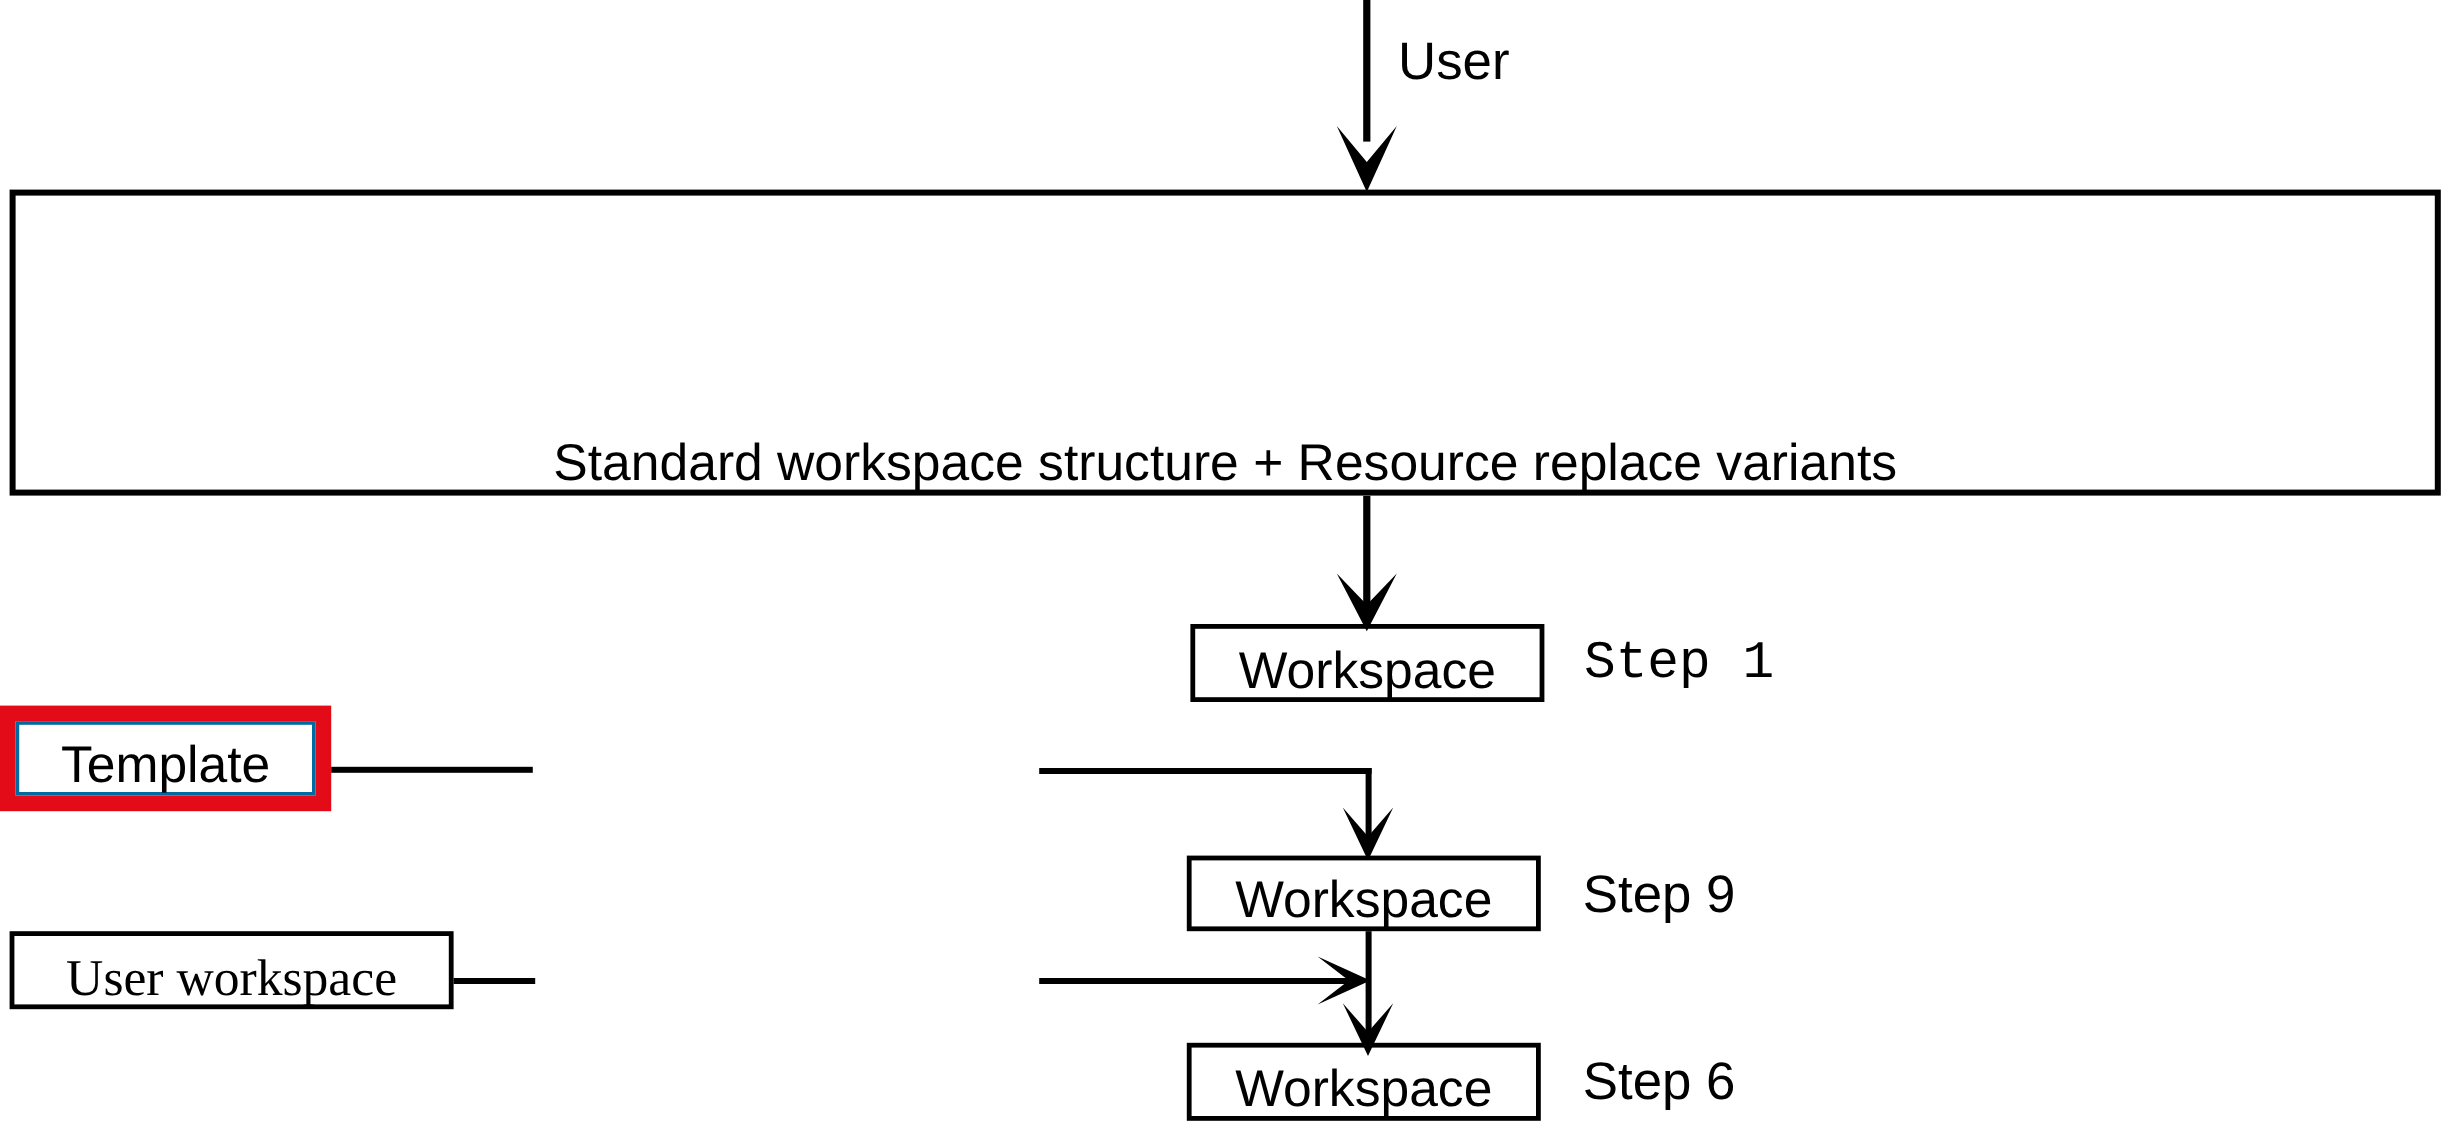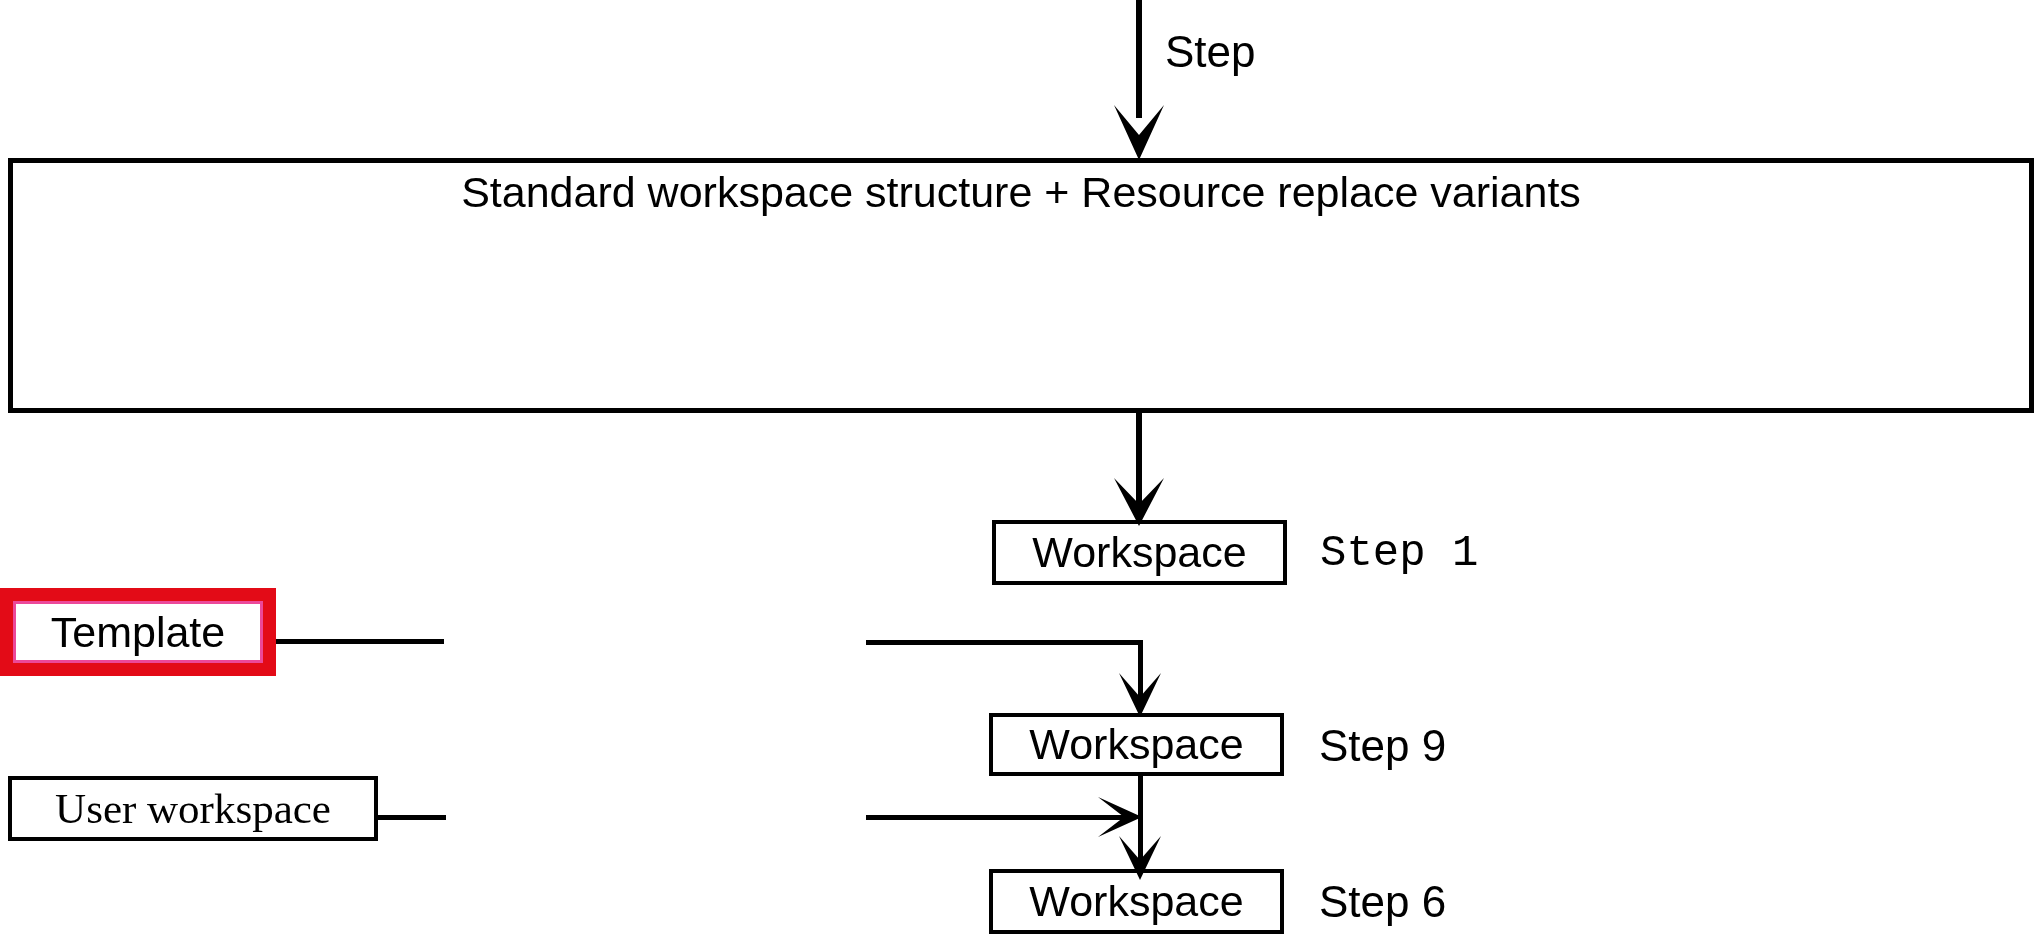--- a/index.html
+++ b/index.html
@@ -19,37 +19,37 @@
     overflow: hidden;
   }
 
   
   .box {
     position: absolute;
     box-sizing: border-box;
     background: #ffffff;
     border: 4px solid #000000;
     display: flex;
-    align-items: center;
+    align-items: flex-end;
     justify-content: center;
     font-size: 43px;
     line-height: 1;
     white-space: nowrap;
     z-index: 3;
   }
   .box.tall-title {
-    align-items: flex-start;
+    align-items: flex-end;
     justify-content: center;
     padding-top: 8px;
     border-width: 5px;
   }
 
   
   .box.highlight {
-    border: 3px solid #ec4899;
+    border: 3px solid #0369a1;
     outline: 13px solid #e30b17;
     outline-offset: 0px;
     background: #ffffff;
     z-index: 6;
   }
 
   
   .label {
     position: absolute;
     font-size: 44px;
@@ -81,21 +81,21 @@
 </style>
 </head>
 <body>
 
 <div id="stage">
 
   <div class="vline" style="left:1136px; top:0px; height:118px;"></div>
   <svg class="arrowhead" style="left:1112px; top:105px;" width="54" height="55" viewBox="0 0 54 55">
     <path d="M2 0 L27 30 L52 0 L27 55 Z" fill="#000000"></path>
   </svg>
-  <div class="label" style="left:1165px; top:30px;">Step</div>
+  <div class="label" style="left:1165px; top:30px;">User</div>
 
   <div class="box tall-title" style="left:8px; top:158px; width:2026px; height:255px;">
     <span>Standard workspace structure + Resource replace variants</span>
   </div>
 
   <div class="vline" style="left:1136px; top:413px; height:100px;"></div>
   <svg class="arrowhead" style="left:1112px; top:478px;" width="54" height="48" viewBox="0 0 54 48">
     <path d="M2 0 L27 26 L52 0 L27 48 Z" fill="#000000"></path>
   </svg>
 

